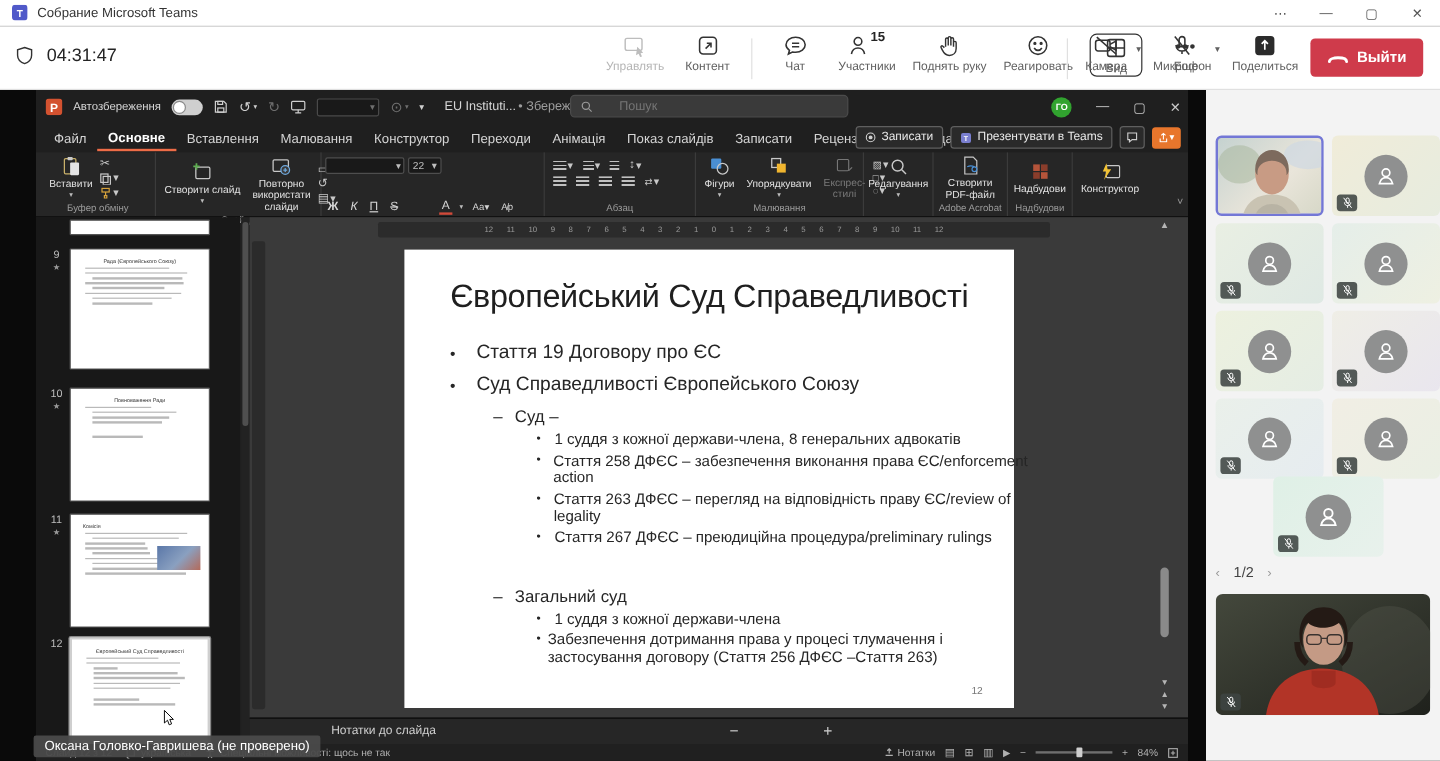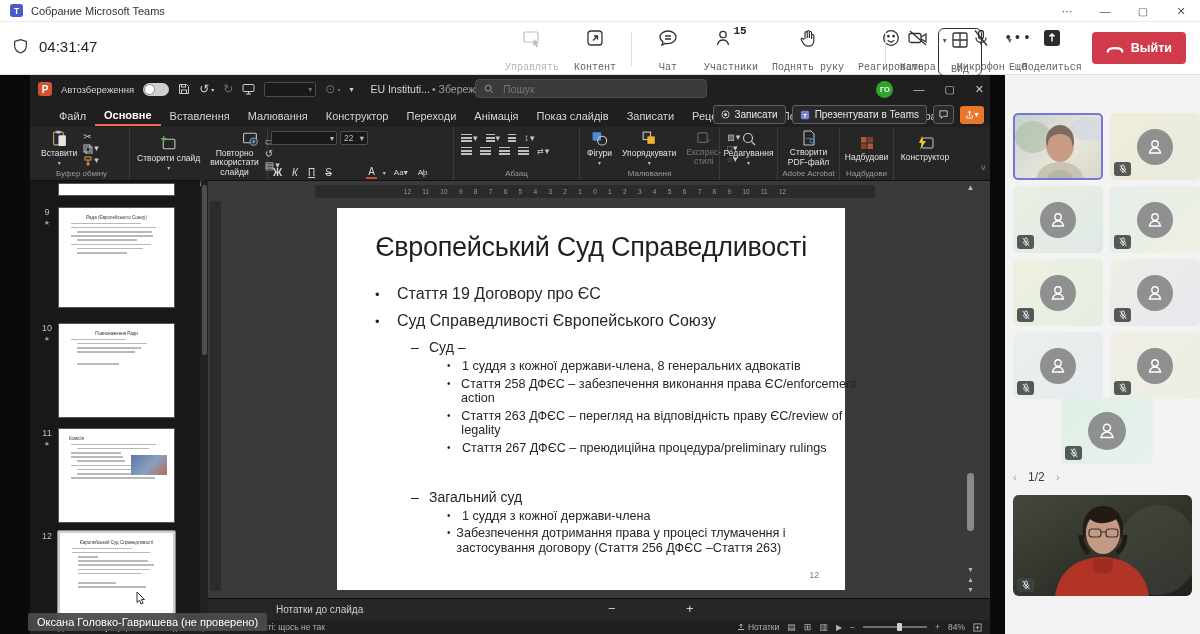--- a/index.html
+++ b/index.html
@@ -13,21 +13,21 @@
   #titlebar .ttl { font-size:11px; color:#333; margin-left:8px; }
   #tb-logo { margin-left:10px; }
   #win-ctrls { position:absolute; right:0; top:0; height:22px; display:flex; }
   #win-ctrls > div { width:38px; height:22px; display:flex; align-items:center; justify-content:center;
     font-size:11px; color:#555; }
 
   
   #teamsbar { position:absolute; left:0; top:22px; width:1200px; height:53px; background:#fff; border-bottom:1px solid #e0e0e0;}
   #timer { position:absolute; left:12px; top:16px; display:flex; align-items:center; gap:10px;
     font-size:15px; color:#242424; }
-  .tbtn { display:flex; flex-direction:column; align-items:center; gap:14px; min-width:44px; cursor:default;font-family:Liberation Mono, monospace;}
+  .tbtn { display:flex; flex-direction:column; align-items:center; gap:2px; min-width:44px; cursor:default;}
   .tbtn .lab { font-size:10px; color:#616161; white-space:nowrap; }
   .tbtn.dis .lab { color:#b5b5b5; }
   #tgroup { position:absolute; left:505px; top:6px; display:flex; align-items:flex-start; gap:14px; }
   #tgroup2 { position:absolute; right:14px; top:6px; display:flex; align-items:flex-start; gap:10px; }
   .vdiv { width:1px; height:34px; background:#e0e0e0; margin-top:4px; }
   .chev { font-size:8px; color:#616161; margin-top:8px; }
   #view-btn { border:1.6px solid #333; border-radius:6px; padding:1px 6px 0 6px; }
   #leave { background:#cf3b4b; color:#fff; border-radius:4px; height:32px; margin-top:4px;
     display:flex; align-items:center; gap:7px; padding:0 14px; font-size:12.5px; font-weight:bold;}
   .cnt { font-size:11px; font-weight:bold; color:#242424; position:relative; top:-3px; }
@@ -41,30 +41,30 @@
   .qat { color:#cfcfcf; font-size:12px; display:flex; align-items:center; gap:2px;}
   .qat.dim { color:#6f6f6f; }
   #autosave-toggle { width:26px; height:13px; background:#cfcfcf; border-radius:7px; position:relative; }
   #autosave-toggle .knob { position:absolute; left:1px; top:1px; width:11px; height:11px; border-radius:50%;
     background:#fff; border:1px solid #8a8a8a; }
   #qat-combo { width:52px; height:15px; background:#191919; border:1px solid #4a4a4a; border-radius:2px;
     color:#6f6f6f; font-size:8px; display:flex; align-items:center; justify-content:flex-end; padding:0 3px;}
   #doctitle { display:flex; align-items:center; gap:2px; margin-left:8px; white-space:nowrap;}
   #doctitle .saved { color:#9d9d9d; }
   #ppt-search { position:absolute; left:445px; top:4px; width:232px; height:19px; background:#3a3a3a;
-    border:1px solid #4b4b4b; border-radius:4px; display:flex; align-items:center; gap:9px; padding:0 8px;}
+    border:1px solid #4b4b4b; border-radius:4px; display:flex; align-items:center; gap:22px; padding:0 8px;}
   #ppt-search input { background:transparent; border:none; outline:none; color:#a8a8a8; font-size:10.5px; width:180px;
     font-family:"Liberation Sans",sans-serif;}
   #ppt-winctrl { position:absolute; right:6px; top:0; height:28px; display:flex; align-items:center; gap:20px;
     color:#c9c9c9; font-size:11px;}
   #ppt-avatar { width:17px; height:17px; border-radius:50%; background:#31a32f; color:#fff; font-size:7.5px;
     font-weight:bold; display:flex; align-items:center; justify-content:center; }
 
   #ppt-tabs { position:absolute; left:0; top:28px; width:960px; height:24px; display:flex; align-items:center;
-    gap:0; padding-left:20px; color:#d5d5d5; font-size:11px; }
+    gap:0; padding-left:6px; color:#d5d5d5; font-size:11px; }
   .ptab { padding:4px 9px 3px 9px; white-space:nowrap; }
   .ptab.active { color:#fff; font-weight:bold; border-bottom:2.5px solid #ed6c47; }
   #tab-actions { position:absolute; right:6px; top:2px; display:flex; align-items:center; gap:6px; }
   .tact { border:1px solid #5f5f5f; border-radius:3px; color:#e8e8e8; font-size:10px; height:19px;
     display:flex; align-items:center; gap:5px; padding:0 7px; white-space:nowrap; background:#2a2a2a;}
   #share-orange { width:24px; height:18px; background:#e8762c; border-radius:3px; display:flex;
     align-items:center; justify-content:center; color:#fff; font-size:8px; }
 
   
   #ribbon { position:absolute; left:0; top:52px; width:960px; height:54px; background:#262626;
@@ -404,21 +404,21 @@
     <div class="rgroup" style="width:138px;">
       <div class="rrow-wrap">
         <div class="rbig">
           <svg width="17" height="17" viewBox="0 0 16 16">
                 <rect x="3" y="4" width="11" height="9" rx="1" fill="none" stroke="#c8c8c8"></rect>
                 <path d="M3.5 1v5M1 3.5h5" stroke="#5fae52" stroke-width="1.4"></path>
               </svg>
           <span>Створити слайд</span>
               <span class="dd">▾</span>
         </div>
-        <div class="rbig" style="white-space:normal;width:62px;align-items:flex-end;">
+        <div class="rbig" style="white-space:normal;width:62px;">
           <svg width="17" height="17" viewBox="0 0 16 16">
                 <rect x="1.5" y="3" width="12" height="9" rx="1" fill="none" stroke="#c8c8c8"></rect>
                 <circle cx="11" cy="11" r="3.4" fill="#3a3a3a" stroke="#6fa8dc"></circle>
                 <path d="M9.5 11h3M11 9.5v3" stroke="#6fa8dc"></path>
               </svg>
           <span>Повторно використати слайди</span>
         </div>
         <div class="rcol">
           <span class="rsm"><span class="glyph">▭</span>▾</span>
           <span class="rsm">

